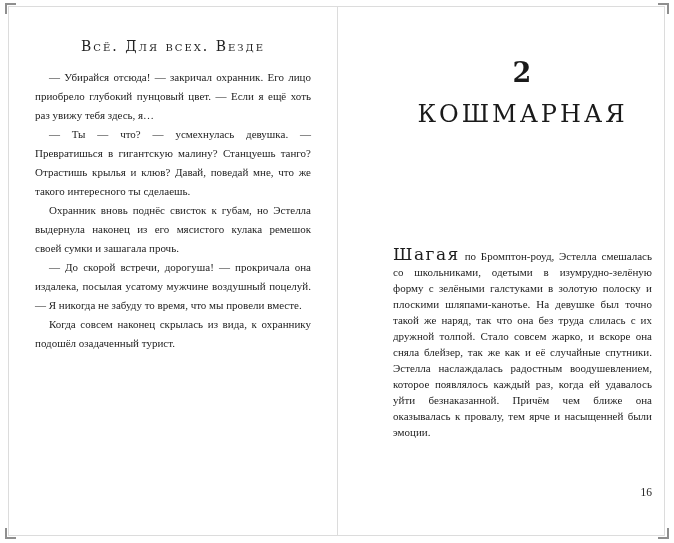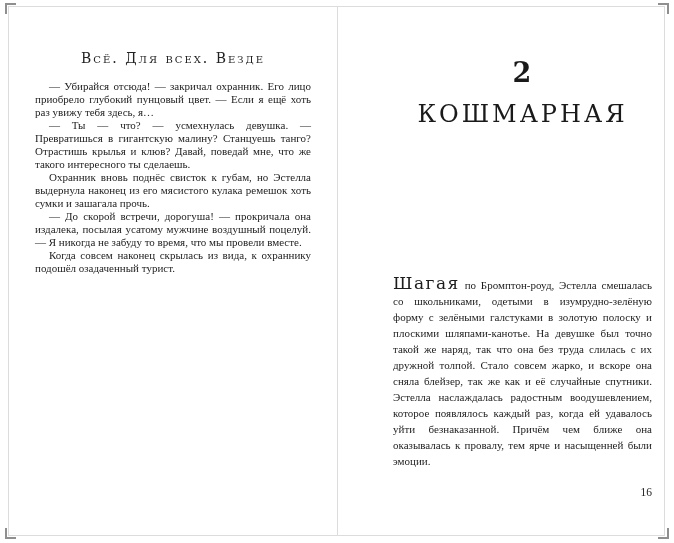--- a/index.html
+++ b/index.html
@@ -48,27 +48,27 @@
     left: 35px;
     top: 38px;
     width: 276px;
   }
   .page-header {
     text-align: center;
     font-family: "DejaVu Serif", serif;
     font-variant: small-caps;
     font-size: 14px;
     letter-spacing: 2px;
-    margin: 12px 0 14px 0;
+    margin: 0 0 14px 0;
     color: #222222;
   }
   .body-p {
     margin: 0;
     font-size: 11px;
-    line-height: 13px;
+    line-height: 19px;
     text-align: justify;
     text-indent: 14px;
   }
 
   .chapter-heading {
     position: absolute;
     left: 393px;
     top: 58px;
     width: 259px;
     text-align: center;
@@ -89,21 +89,20 @@
   }
 
   .page-right-body {
     position: absolute;
     left: 393px;
     top: 246px;
     width: 259px;
   }
   .page-right-body .body-p {
     line-height: 16px;
-    margin-top: 29px;
   }
   .first-p {
     text-indent: 0;
   }
   .drop-word {
     font-family: "DejaVu Serif", serif;
     font-size: 17px;
     letter-spacing: 1.5px;
   }
 
@@ -126,21 +125,21 @@
   <div class="gutter"></div>
   <div class="corner tl"></div>
   <div class="corner tr"></div>
   <div class="corner bl"></div>
   <div class="corner br"></div>
 
   <div class="page-left">
     <div class="page-header">Всё. Для всех. Везде</div>
     <p class="body-p">— Убирайся отсюда! — закричал охранник. Его лицо приобрело глубокий пунцовый цвет. — Если я ещё хоть раз увижу тебя здесь, я…</p>
     <p class="body-p">— Ты — что? — усмехнулась девушка. — Превратишься в гигантскую малину? Станцуешь танго? Отрастишь крылья и клюв? Давай, поведай мне, что же такого интересного ты сделаешь.</p>
-    <p class="body-p">Охранник вновь поднёс свисток к губам, но Эстелла выдернула наконец из его мясистого кулака ремешок хоть сумки и зашагала прочь.</p>
+    <p class="body-p">Охранник вновь поднёс свисток к губам, но Эстелла выдернула наконец из его мясистого кулака ремешок своей сумки и зашагала прочь.</p>
     <p class="body-p">— До скорой встречи, дорогуша! — прокричала она издалека, посылая усатому мужчине воздушный поцелуй. — Я никогда не забуду то время, что мы провели вместе.</p>
     <p class="body-p">Когда совсем наконец скрылась из вида, к охраннику подошёл озадаченный турист.</p>
   </div>
 
   <div class="chapter-heading">
     <div class="chapter-number">2</div>
     <div class="chapter-title">
       <div>КОШМАРНАЯ</div>
     </div>
   </div>

